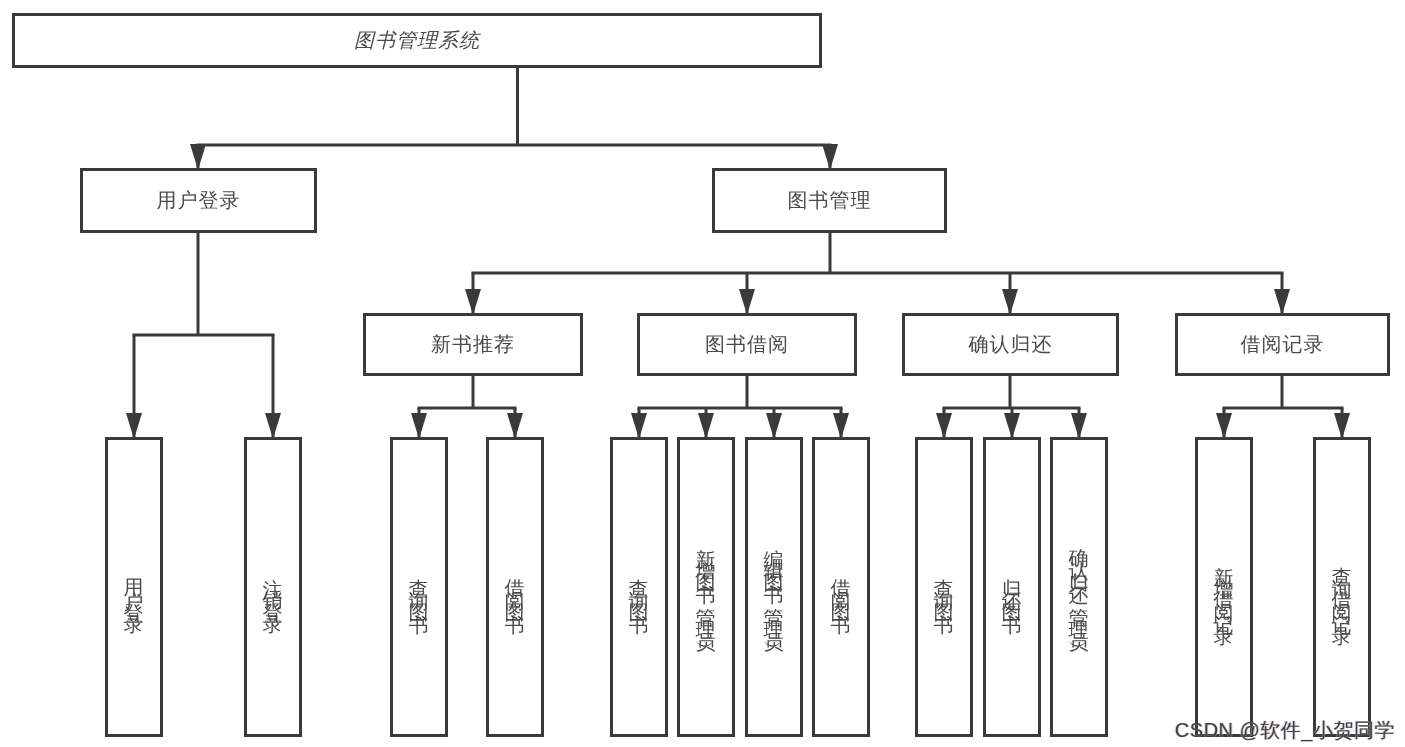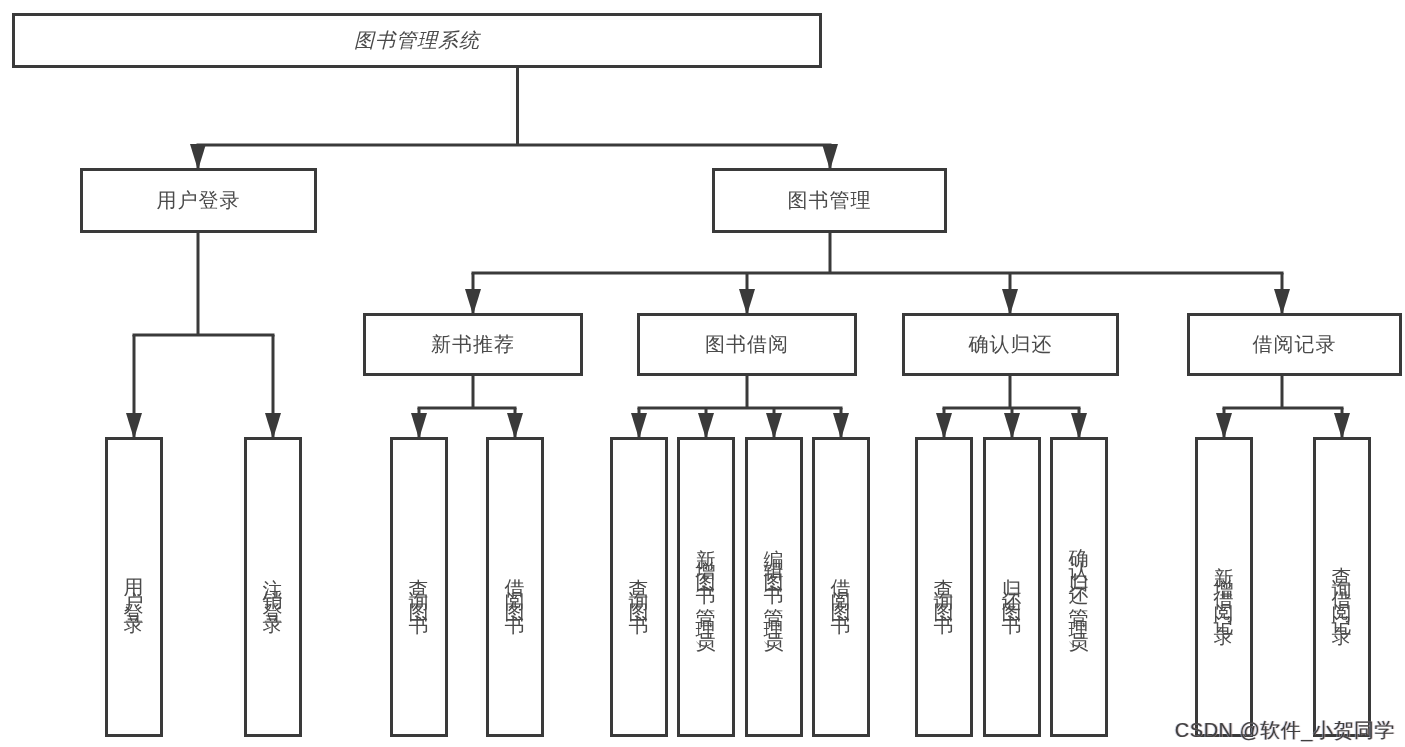--- a/index.html
+++ b/index.html
@@ -140,21 +140,21 @@
 
   <div class="box" style="left:363px; top:313px; width:220px; height:63px;font-family:Liberation Serif, serif;">
     <span class="hlabel">新书推荐</span>
   </div>
   <div class="box" style="left:637px; top:313px; width:220px; height:63px;">
     <span class="hlabel">图书借阅</span>
   </div>
   <div class="box" style="left:902px; top:313px; width:217px; height:63px;">
     <span class="hlabel">确认归还</span>
   </div>
-  <div class="box" style="left:1175px; top:313px; width:215px; height:63px;margin-left:12px;">
+  <div class="box" style="left:1175px; top:313px; width:215px; height:63px;">
     <span class="hlabel">借阅记录</span>
   </div>
 
   <div class="box leaf" style="left:105px; top:437px;">
     <span class="vlabel">用户登录</span>
   </div>
   <div class="box leaf" style="left:244px; top:437px;">
     <span class="vlabel">注销登录</span>
   </div>
 

